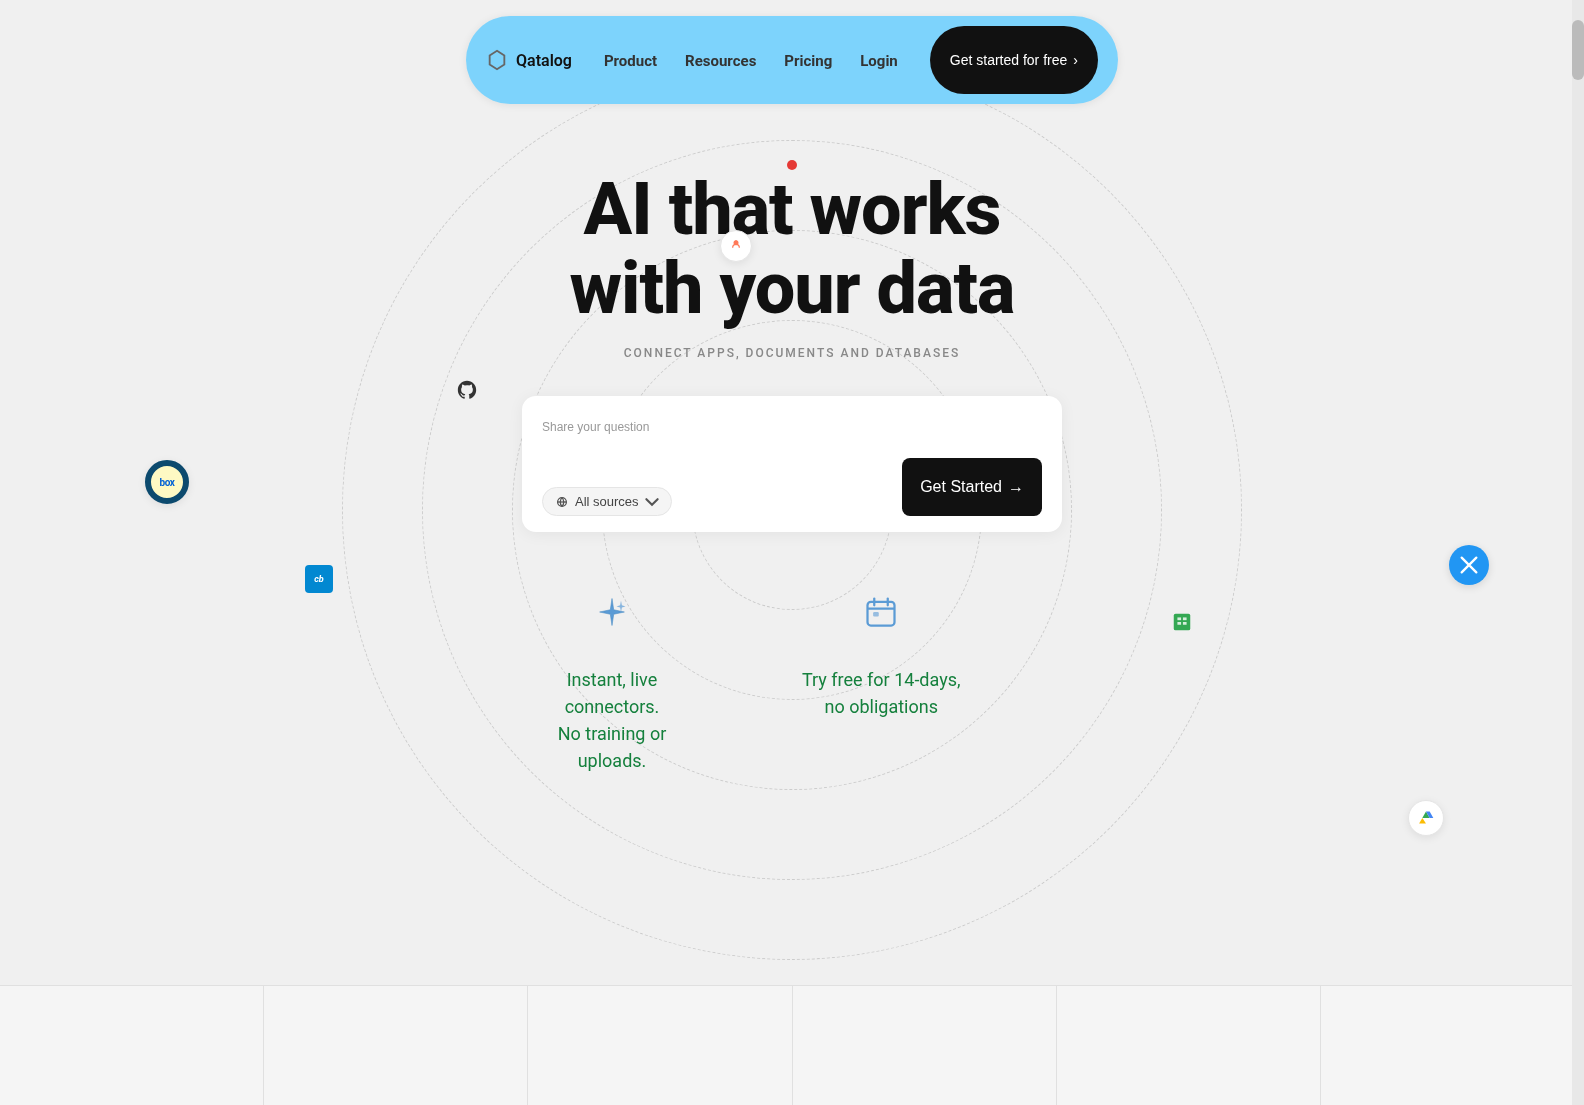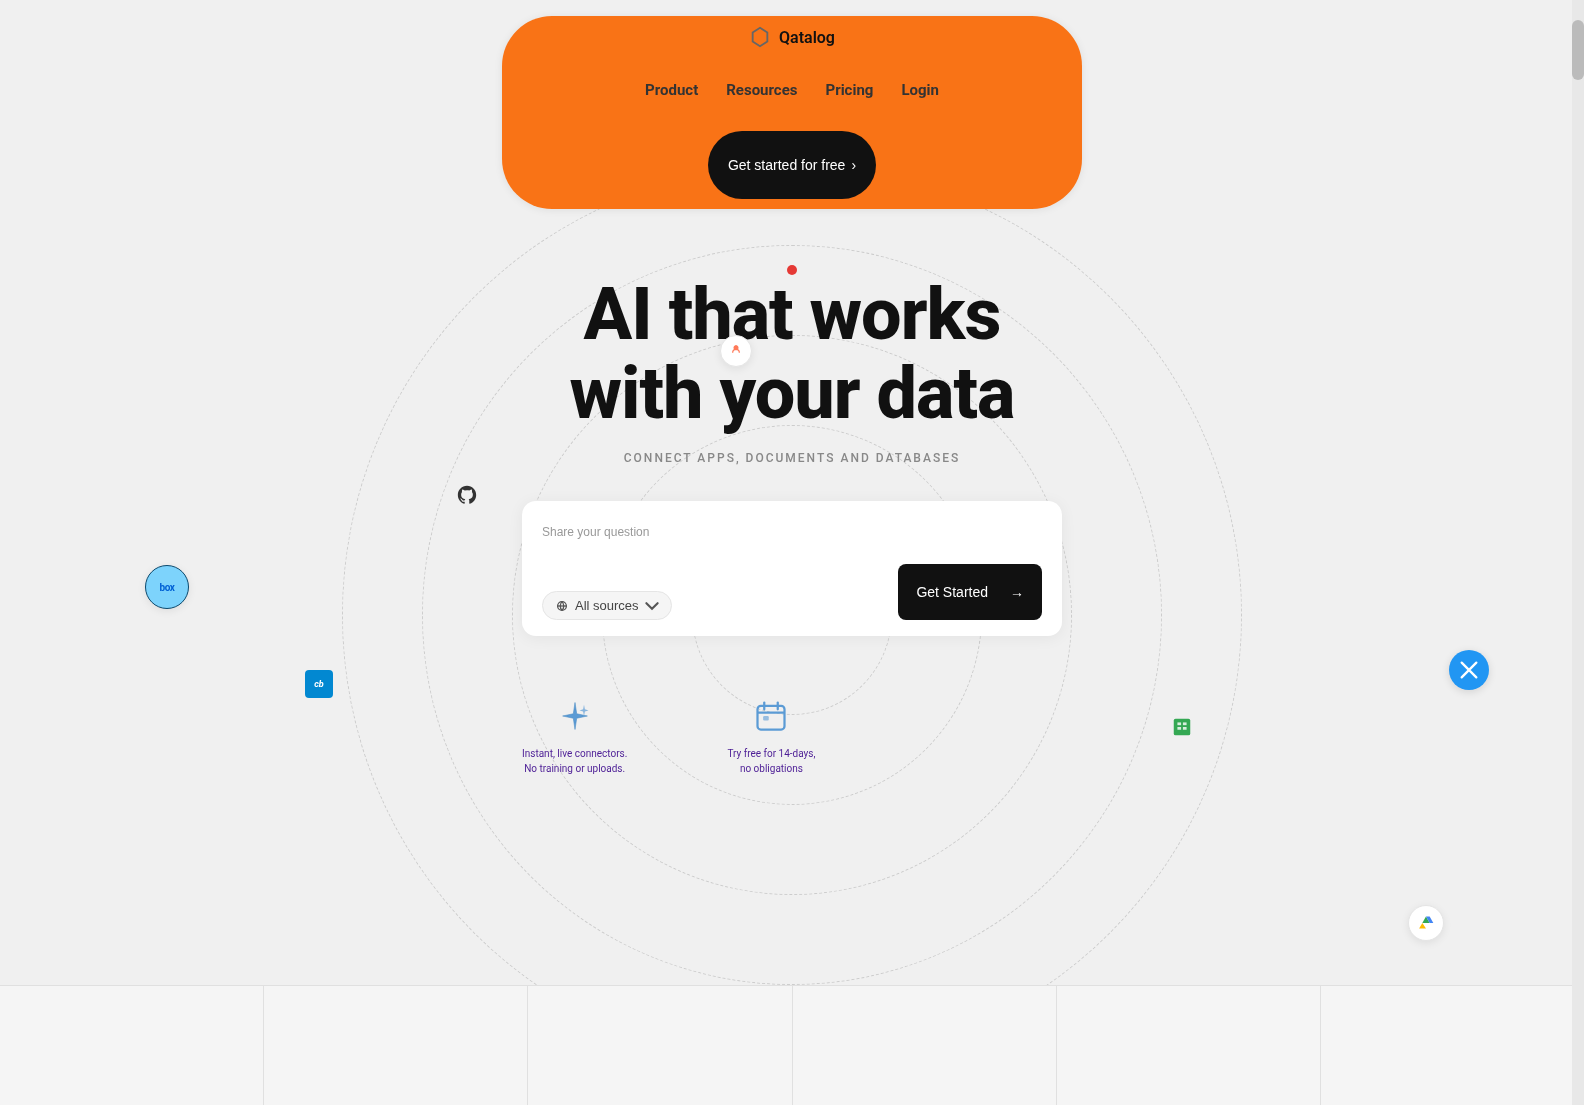--- a/index.html
+++ b/index.html
@@ -13,29 +13,28 @@
 
     
     .navbar {
       display: flex;
       justify-content: center;
       padding: 16px 0;
       position: relative;
       z-index: 10;
     }
     .navbar-inner {
-      background: #f97316;
+      background: #7dd3fc;
       border-radius: 50px;
       padding: 10px 20px;
       display: flex;
       align-items: center;
       gap: 32px;
       box-shadow: 0 1px 8px rgba(0,0,0,0.08);
       min-width: 580px;
-      flex-direction: column;
     }
     .logo {
       display: flex;
       align-items: center;
       gap: 8px;
       font-weight: 600;
       font-size: 16px;
       color: #111;
       text-decoration: none;
     }
@@ -163,26 +162,26 @@
       cursor: pointer;
       margin-top: 28px;
     }
     .sources-btn svg { width: 14px; height: 14px; }
     .get-started-btn {
       background: #111;
       color: #fff;
       border: none;
       border-radius: 8px;
       padding: 20px 18px;
-      font-size: 14px;
+      font-size: 16px;
       font-weight: 500;
       cursor: pointer;
       display: flex;
       align-items: center;
-      gap: 22px;
+      gap: 6px;
     }
 
     
     .features-row {
       display: flex;
       gap: 100px;
       margin-top: 60px;
       position: relative;
       z-index: 2;
     }
@@ -196,43 +195,44 @@
     }
     .feature-icon {
       width: 40px;
       height: 40px;
       display: flex;
       align-items: center;
       justify-content: center;
       color: #4a90d9;
     }
     .feature-text {
-      font-size: 10px;
-      color: #4c1d95;
+      font-size: 18px;
+      color: #15803d;
       line-height: 1.5;
+      margin-top: 24px;
     }
 
     
     .float-icon {
       position: absolute;
       border-radius: 50%;
       display: flex;
       align-items: center;
       justify-content: center;
       z-index: 3;
     }
 
     
     .float-box {
       left: 145px;
       top: 340px;
       width: 44px;
       height: 44px;
-      background: #7dd3fc;
-      border: 1px solid #0c4a6e;
+      background: #fef9c3;
+      border: 6px solid #0c4a6e;
       box-shadow: 0 2px 8px rgba(0,0,0,0.08);
     }
 
     
     .float-cb {
       left: 305px;
       top: 445px;
       width: 28px;
       height: 28px;
       background: #0288d1;

